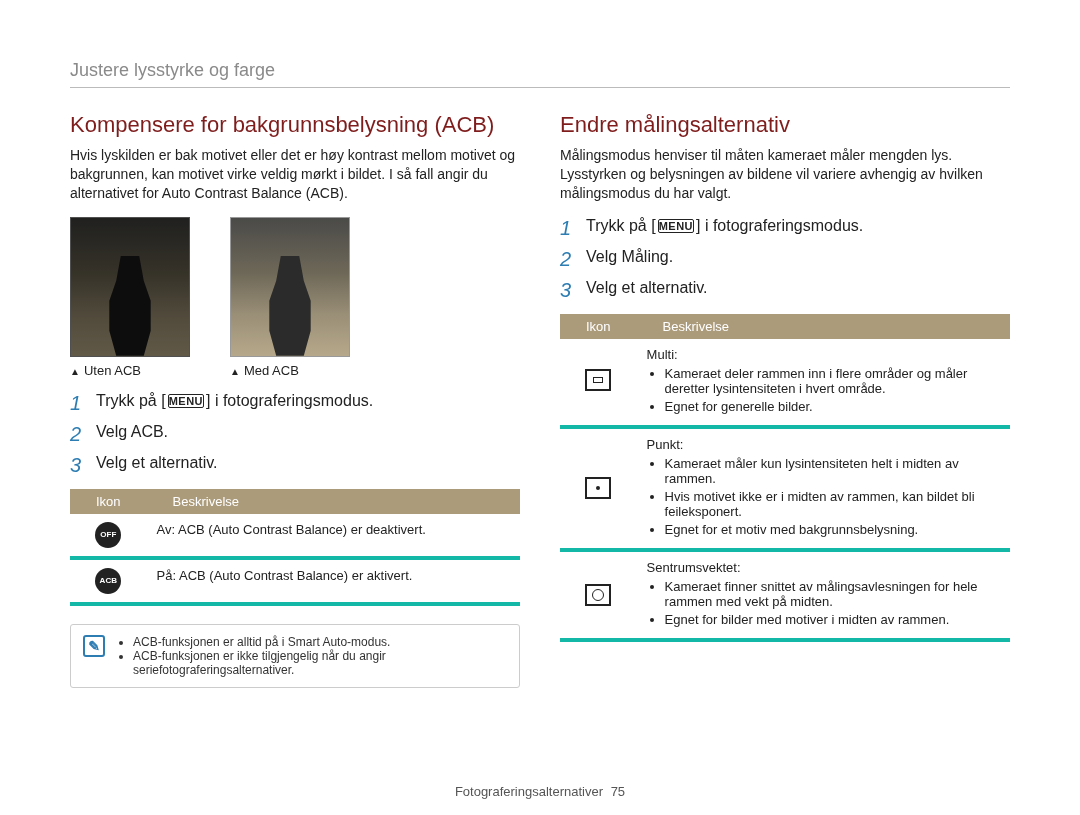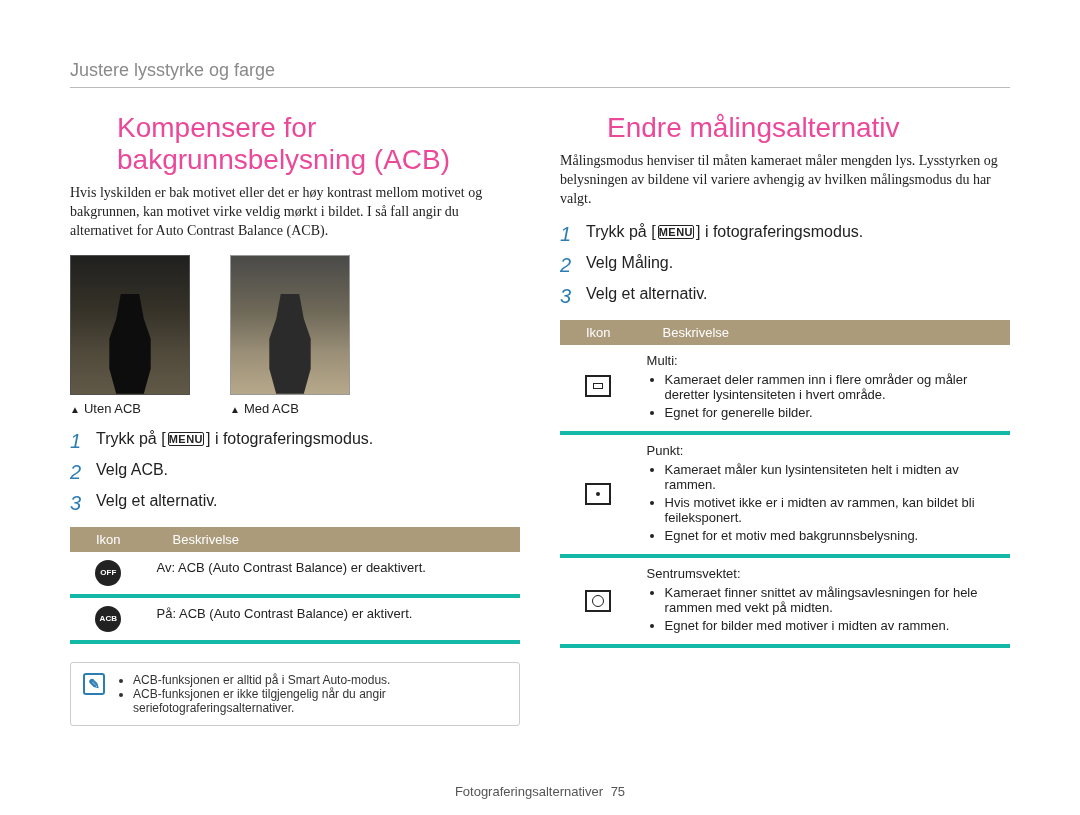--- a/index.html
+++ b/index.html
@@ -2,22 +2,22 @@
 <html><head>
 <meta charset="utf-8">
 <style>
   * { box-sizing: border-box; margin: 0; padding: 0; }
   html, body { width: 1080px; height: 815px; background: #fff; font-family: Arial, Helvetica, sans-serif; color: #222; }
   .page { width: 1080px; height: 815px; position: relative; padding: 60px 70px 20px 70px; }
   .breadcrumb { font-size: 18px; color: #8a8a8a; font-weight: 300; margin-bottom: 6px; }
   hr.topline { border: none; border-top: 1px solid #bbb; margin-bottom: 24px; }
   .cols { display: flex; gap: 40px; }
   .col { flex: 1; min-width: 0; }
-  .heading { color: #ec4899; font-size: 28px; font-weight: 400; margin-bottom: 8px; margin-left: 47px; }
-  .para { font-size: 14px; line-height: 1.35; color: #222; margin-bottom: 14px; font-family: Liberation Serif, serif; }
+  .heading { color: #7f1d1d; font-size: 22px; font-weight: 400; margin-bottom: 8px; }
+  .para { font-size: 14px; line-height: 1.35; color: #222; margin-bottom: 14px; }
   .photos { display: flex; gap: 40px; margin-bottom: 6px; }
   .photo-wrap { display: flex; flex-direction: column; }
   .photo { width: 120px; height: 140px; background: linear-gradient(#4a4a48,#6e6858 40%,#9a8f77 70%,#b6a88a); position: relative; border:1px solid #999; }
   .photo.dark { filter: brightness(0.55) contrast(1.1); }
   .photo .silhouette { position:absolute; left:50%; bottom:0; transform:translateX(-50%); width:46px; height:100px; background: #2b2b2b; clip-path: polygon(30% 0%, 70% 0%, 80% 25%, 95% 45%, 95% 75%, 80% 100%, 20% 100%, 5% 75%, 5% 45%, 20% 25%); }
   .caption { font-size: 13px; margin-top: 6px; display:flex; align-items:center; gap:4px; }
   .caption .tri::before { content:"▲"; font-size:10px; }
   ol.steps { list-style: none; margin: 14px 0 12px 0; }
   ol.steps li { display:flex; align-items:flex-start; gap:10px; font-size:16px; margin-bottom:8px; }
   ol.steps li .num { color:#2d7db3; font-style:italic; font-size:20px; width:16px; }

